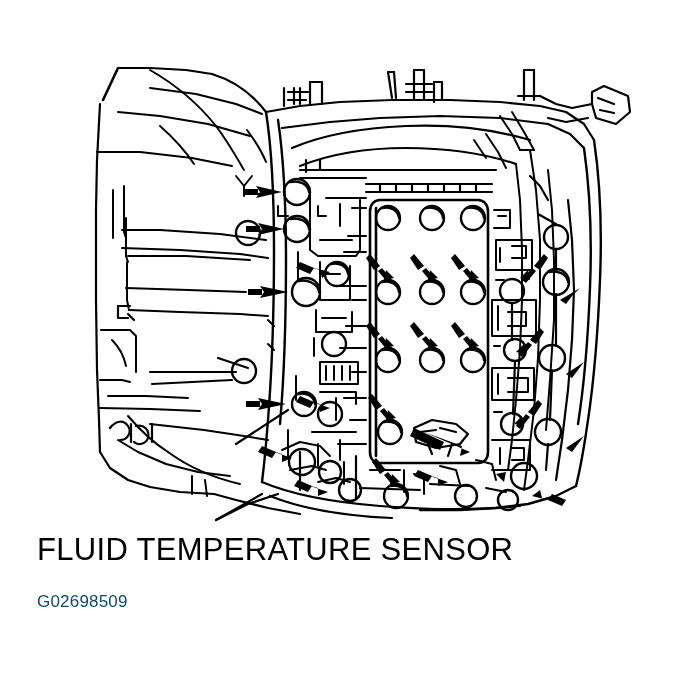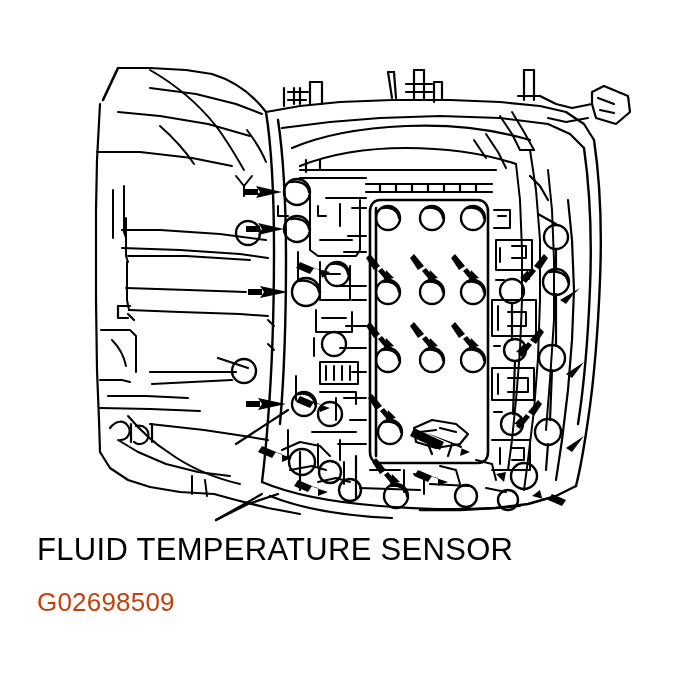--- a/index.html
+++ b/index.html
@@ -51,26 +51,26 @@
     letter-spacing: 0.3px;
     line-height: 34px;
     white-space: nowrap;
     color: #000000;
   }
   .fig-id {
     position: absolute;
     left: 37px;
     top: 60px;
     font-family: "Liberation Sans", sans-serif;
-    font-size: 26px;
+    font-size: 17px;
     font-weight: 400;
     letter-spacing: 0.2px;
     line-height: 24px;
     white-space: nowrap;
-    color: #c2410c;
+    color: #0c4a6e;
   }
 </style>
 </head>
 <body>
 
 <div id="page">
 
   <div id="figure-area">
     <svg viewBox="0 0 679 530" xmlns="http://www.w3.org/2000/svg">
       <rect x="0" y="0" width="679" height="530" fill="#ffffff"></rect>

